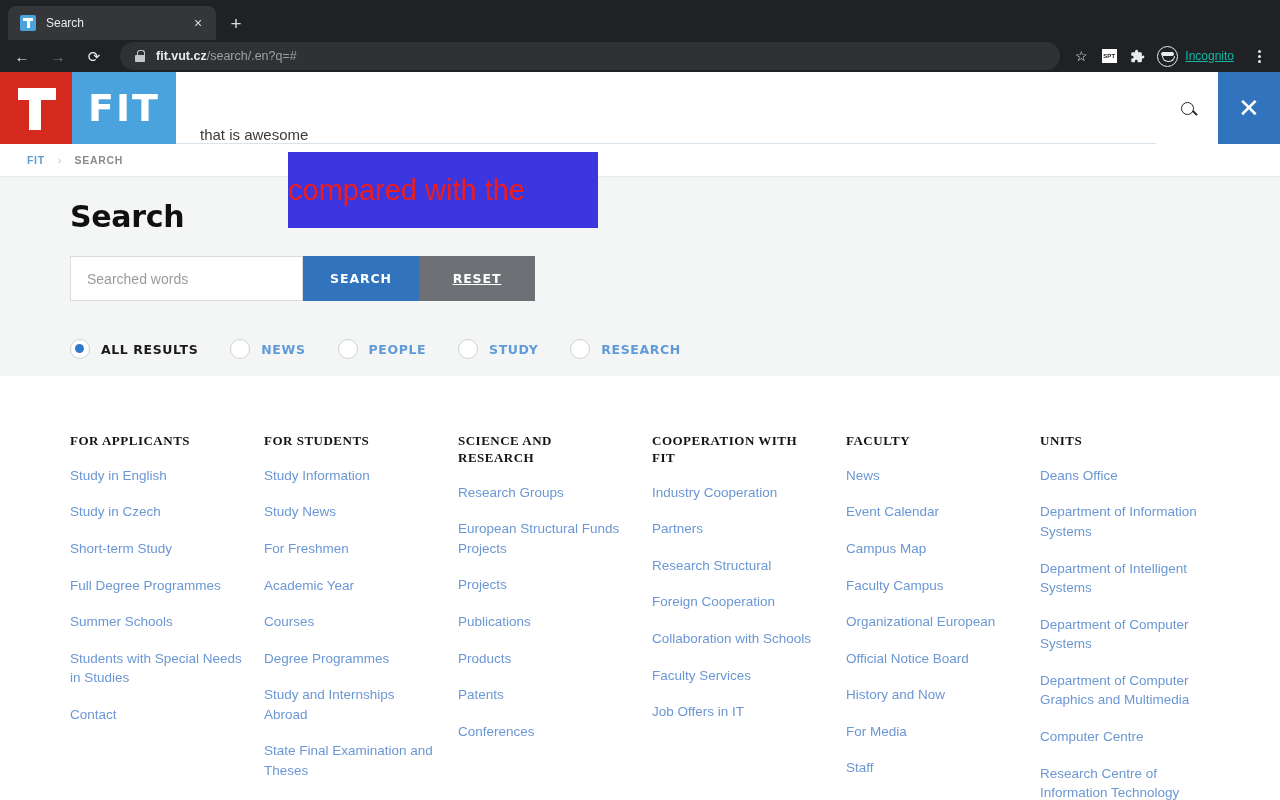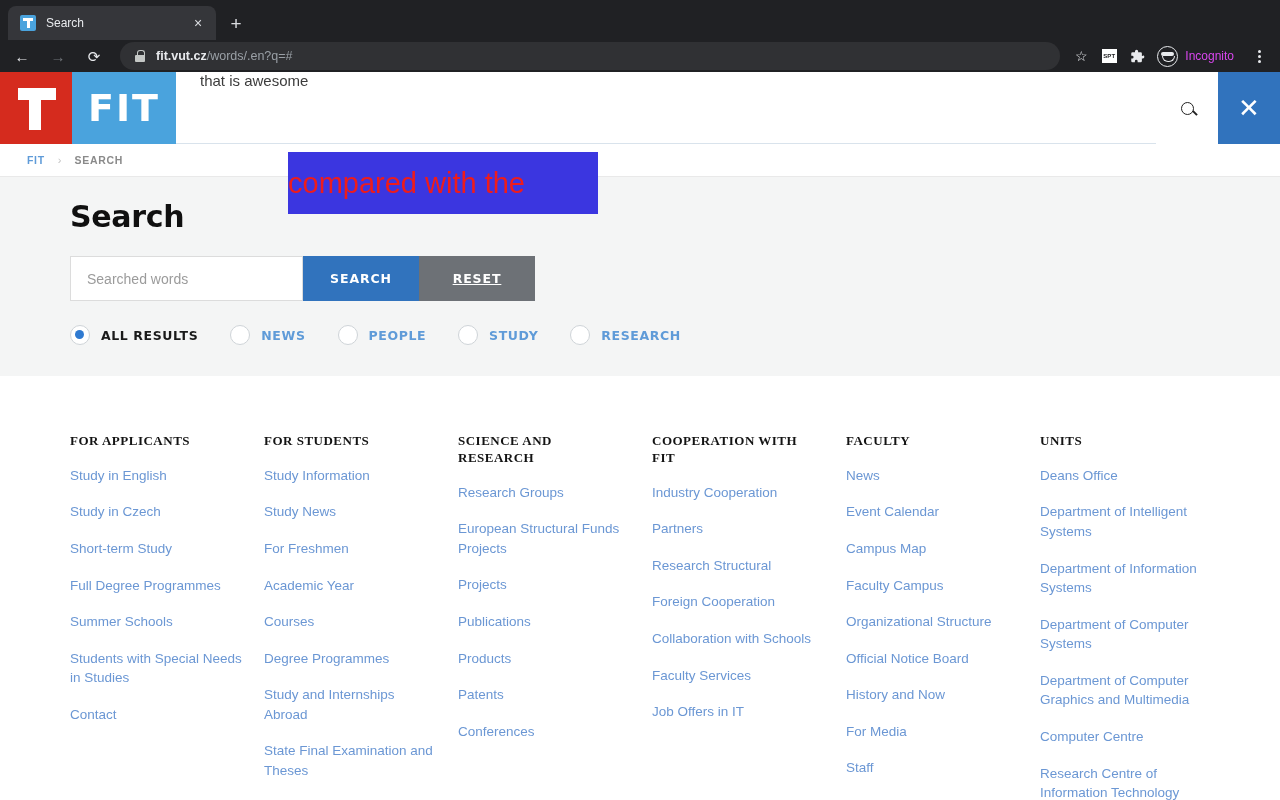--- a/index.html
+++ b/index.html
@@ -91,21 +91,21 @@
     position: relative; flex: 0 0 21px;
   }
   .incog-circle::before {
     content: ""; position: absolute; top: 5px; left: 3px; width: 13px; height: 4px;
     background: #e8eaed; border-radius: 2px;
   }
   .incog-circle::after {
     content: ""; position: absolute; bottom: 4px; left: 4px; width: 11px; height: 5px;
     border: 1.5px solid #e8eaed; border-top: none; border-radius: 0 0 6px 6px;
   }
-  .incog-label { color: #d946ef; font-size: 12px; white-space: nowrap; }
+  .incog-label { color: #14b8a6; font-size: 12px; white-space: nowrap; text-decoration: underline; }
   .kebab {
     width: 26px; height: 26px; flex: 0 0 26px; margin-left: 2px;
     display: flex; flex-direction: column; align-items: center; justify-content: center; gap: 2px;
   }
   .kebab i { width: 3px; height: 3px; background: #e8eaed; border-radius: 50%; display: block; }
 
   
   .site-header { height: 72px; display: flex; background: #fff; position: relative; }
   .logo-vut {
     width: 72px; height: 72px; background: #d52b1e; position: relative; flex: 0 0 72px;
@@ -116,21 +116,21 @@
   .logo-vut::after {
     content: ""; position: absolute; left: 29px; top: 16px; width: 12px; height: 42px; background: #fff;
   }
   .logo-fit {
     width: 104px; height: 72px; background: #4aa3dd; flex: 0 0 104px;
     display: flex; align-items: center; justify-content: center;
     color: #fff; font-size: 38px; font-weight: bold; letter-spacing: 2px;
     font-family: "DejaVu Sans", sans-serif;
   }
   .header-search {
-    flex: 1 1 auto; display: flex; align-items: flex-start;
+    flex: 1 1 auto; display: flex; align-items: flex-end;
     border-bottom: 1px solid #d9e3ec; padding: 0 0 0 24px; min-width: 0;
   }
   .header-search-value { font-size: 15px; color: #3c3c3c; flex: 1 1 auto; }
   .header-search-icon {
     width: 62px; flex: 0 0 62px; display: flex; align-items: center; justify-content: center;
   }
   .mag {
     width: 13px; height: 13px; border: 1.8px solid #222; border-radius: 50%;
     position: relative; display: block;
   }
@@ -167,38 +167,38 @@
   .search-input::placeholder { color: #9b9b9b; }
   .btn-search, .btn-reset {
     width: 116px; flex: 0 0 116px; display: flex; align-items: center; justify-content: center;
     color: #fff; font-size: 12.5px; font-weight: bold; letter-spacing: .9px;
     font-family: "DejaVu Sans", sans-serif;
   }
   .btn-search { background: #3173bd; }
   .btn-reset { background: #6d7176; text-decoration: underline; }
 
   .radio-row { display: flex; align-items: center; margin-top: 24px; gap: 0; }
-  .radio-item { display: flex; align-items: center; margin-right: 32px; }
+  .radio-item { display: flex; align-items: center; margin-right: 32px; margin-top: 14px; }
   .radio-dot {
     width: 20px; height: 20px; border-radius: 50%; background: #fff;
     border: 1.5px solid #cfd4d8; margin-right: 11px; position: relative; flex: 0 0 20px;
   }
   .radio-item.selected .radio-dot::after {
     content: ""; position: absolute; left: 4px; top: 4px; width: 9px; height: 9px;
     border-radius: 50%; background: #2f7ad1;
   }
   .radio-label {
     font-size: 12.5px; font-weight: bold; letter-spacing: .6px; color: #5f9bd8;
     font-family: "DejaVu Sans", sans-serif; white-space: nowrap;
   }
   .radio-item.selected .radio-label { color: #1a1a1a; }
 
   
   .overlay-box {
-    position: absolute; left: 288px; top: 152px; width: 310px; height: 62px;
+    position: absolute; left: 288px; top: 152px; width: 310px; height: 76px;
     background: #3b36e0; display: flex; align-items: center; z-index: 50;
   }
   .overlay-text {
     color: #ee1c1c; font-size: 29px; line-height: 1;
     font-family: "Liberation Sans", sans-serif; white-space: nowrap;
   }
 
   
   .footer { background: #fff; padding: 57px 70px 0 70px; }
   .footer-grid { display: flex; gap: 0; }
@@ -233,21 +233,21 @@
     <div class="newtab">+</div>
   </div>
 
   <div class="toolbar">
     <div class="nav-btn">←</div>
     <div class="nav-btn dim">→</div>
     <div class="nav-btn">⟳</div>
 
     <div class="omnibox">
       <span class="lock-icon"></span>
-      <span class="url"><span class="host">fit.vut.cz</span><span class="path">/words/.en?q=#</span></span>
+      <span class="url"><span class="host">fit.vut.cz</span><span class="path">/search/.en?q=#</span></span>
     </div>
 
     <div class="tb-icon">☆</div>
     <div class="tb-icon">
       <span class="ext-sq">SPT</span>
     </div>
     <div class="tb-icon puzzle">
       <svg width="15" height="15" viewBox="0 0 24 24" fill="#e8eaed" aria-hidden="true">
         <path d="M20.5 11H19V7a2 2 0 0 0-2-2h-4V3.5a2.5 2.5 0 0 0-5 0V5H4a2 2 0 0 0-2 2v3.8h1.5a2.2 2.2 0 1 1 0 4.4H2V19a2 2 0 0 0 2 2h3.8v-1.5a2.2 2.2 0 1 1 4.4 0V21H17a2 2 0 0 0 2-2v-4h1.5a2.5 2.5 0 0 0 0-5z"></path>
       </svg>
@@ -368,34 +368,34 @@
       <a class="flink">Faculty Services</a>
       <a class="flink">Job Offers in IT</a>
     </div>
 
     <div class="fcol">
       <div class="fcol-title">FACULTY</div>
       <a class="flink">News</a>
       <a class="flink">Event Calendar</a>
       <a class="flink">Campus Map</a>
       <a class="flink">Faculty Campus</a>
-      <a class="flink">Organizational Structure</a>
+      <a class="flink">Organizational European</a>
       <a class="flink">Official Notice Board</a>
       <a class="flink">History and Now</a>
       <a class="flink">For Media</a>
       <a class="flink">Staff</a>
       <a class="flink">Contacts</a>
 
     </div>
 
     <div class="fcol">
       <div class="fcol-title">UNITS</div>
       <a class="flink">Deans Office</a>
+      <a class="flink">Department of Information Systems</a>
       <a class="flink">Department of Intelligent Systems</a>
-      <a class="flink">Department of Information Systems</a>
       <a class="flink">Department of Computer Systems</a>
       <a class="flink">Department of Computer Graphics and Multimedia</a>
       <a class="flink">Computer Centre</a>
       <a class="flink">Research Centre of Information Technology</a>
     </div>
 
   </div>
 </div>
 
 </body></html>

